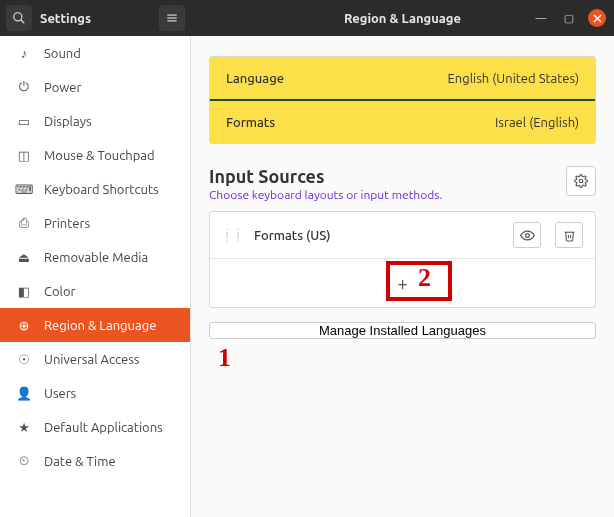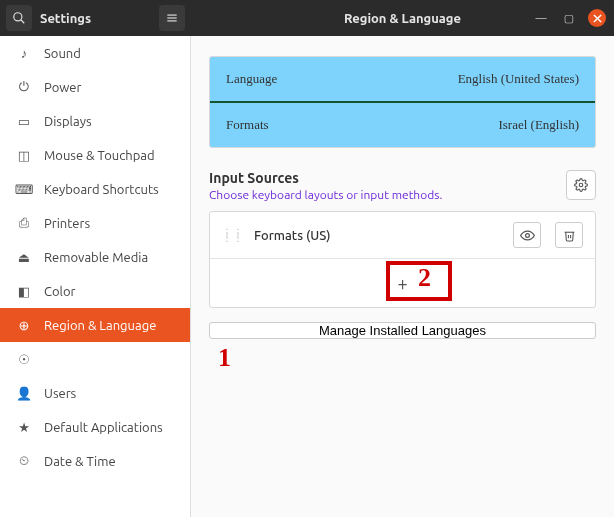--- a/index.html
+++ b/index.html
@@ -16,28 +16,28 @@
     .win-close { background: #e95420; border-radius: 50%; color: #fff; }
     
     .body { display: flex; height: calc(100% - 36px); }
     .sidebar { width: 191px; border-right: 1px solid #ddd; overflow-y: auto; background: #fff; }
     .sidebar-item { display: flex; align-items: center; gap: 12px; padding: 0 16px; height: 34px; color: #444; font-size: 13px; cursor: pointer; }
     .sidebar-item.active { background: #e95420; color: #fff; }
     .sidebar-icon { width: 16px; display: flex; justify-content: center; color: #555; }
     .sidebar-item.active .sidebar-icon { color: #fff; }
     
     .content { flex: 1; padding: 20px 18px; background: #fafafa; overflow-y: auto; }
-    .settings-block { background: #7dd3fc; border: 1px solid #d8d8d8; border-radius: 3px; margin-bottom: 22px; font-family: Liberation Serif, serif; }
+    .settings-block { background: #fde047; border: 1px solid #d8d8d8; border-radius: 3px; margin-bottom: 22px; }
     .settings-row { display: flex; justify-content: space-between; align-items: center; padding: 14px 16px; font-size: 13px; }
     .settings-row + .settings-row { border-top: 2px solid #14532d; }
     .settings-label { font-weight: 500; color: #333; }
     .settings-value { color: #333; }
     
     .section-head { display: flex; align-items: flex-start; justify-content: space-between; margin-bottom: 10px; }
-    .section-title { font-weight: 700; font-size: 14px; color: #333; }
+    .section-title { font-weight: 700; font-size: 18px; color: #333; }
     .section-desc { color: #6d28d9; font-size: 12px; margin-top: 2px; }
     .gear-btn { width: 30px; height: 30px; border: 1px solid #ccc; border-radius: 4px; background: #fff; display: flex; align-items: center; justify-content: center; }
     
     .input-sources { background: #fff; border: 1px solid #d8d8d8; border-radius: 3px; margin-bottom: 14px; }
     .source-row { display: flex; align-items: center; padding: 10px 12px; gap: 10px; border-bottom: 1px solid #e4e4e4; }
     .drag-handle { color: #bbb; letter-spacing: 1px; font-size: 10px; line-height: 5px; }
     .source-name { flex: 1; font-weight: 500; font-size: 13px; }
     .small-btn { width: 28px; height: 26px; border: 1px solid #ccc; border-radius: 3px; background: #fff; display: flex; align-items: center; justify-content: center; color: #555; margin-left: 4px; }
     .add-row { display: flex; align-items: center; justify-content: center; height: 48px; position: relative; }
     .plus { font-size: 18px; color: #555; }
@@ -116,20 +116,21 @@
       <div class="sidebar-item">
         <span class="sidebar-icon">◧</span>
         <span>Color</span>
       </div>
       <div class="sidebar-item active">
         <span class="sidebar-icon">⊕</span>
         <span>Region &amp; Language</span>
       </div>
       <div class="sidebar-item">
         <span class="sidebar-icon">☉</span>
+        <span>Universal Access</span>
       </div>
       <div class="sidebar-item">
         <span class="sidebar-icon">👤</span>
         <span>Users</span>
       </div>
       <div class="sidebar-item">
         <span class="sidebar-icon">★</span>
         <span>Default Applications</span>
       </div>
       <div class="sidebar-item">

